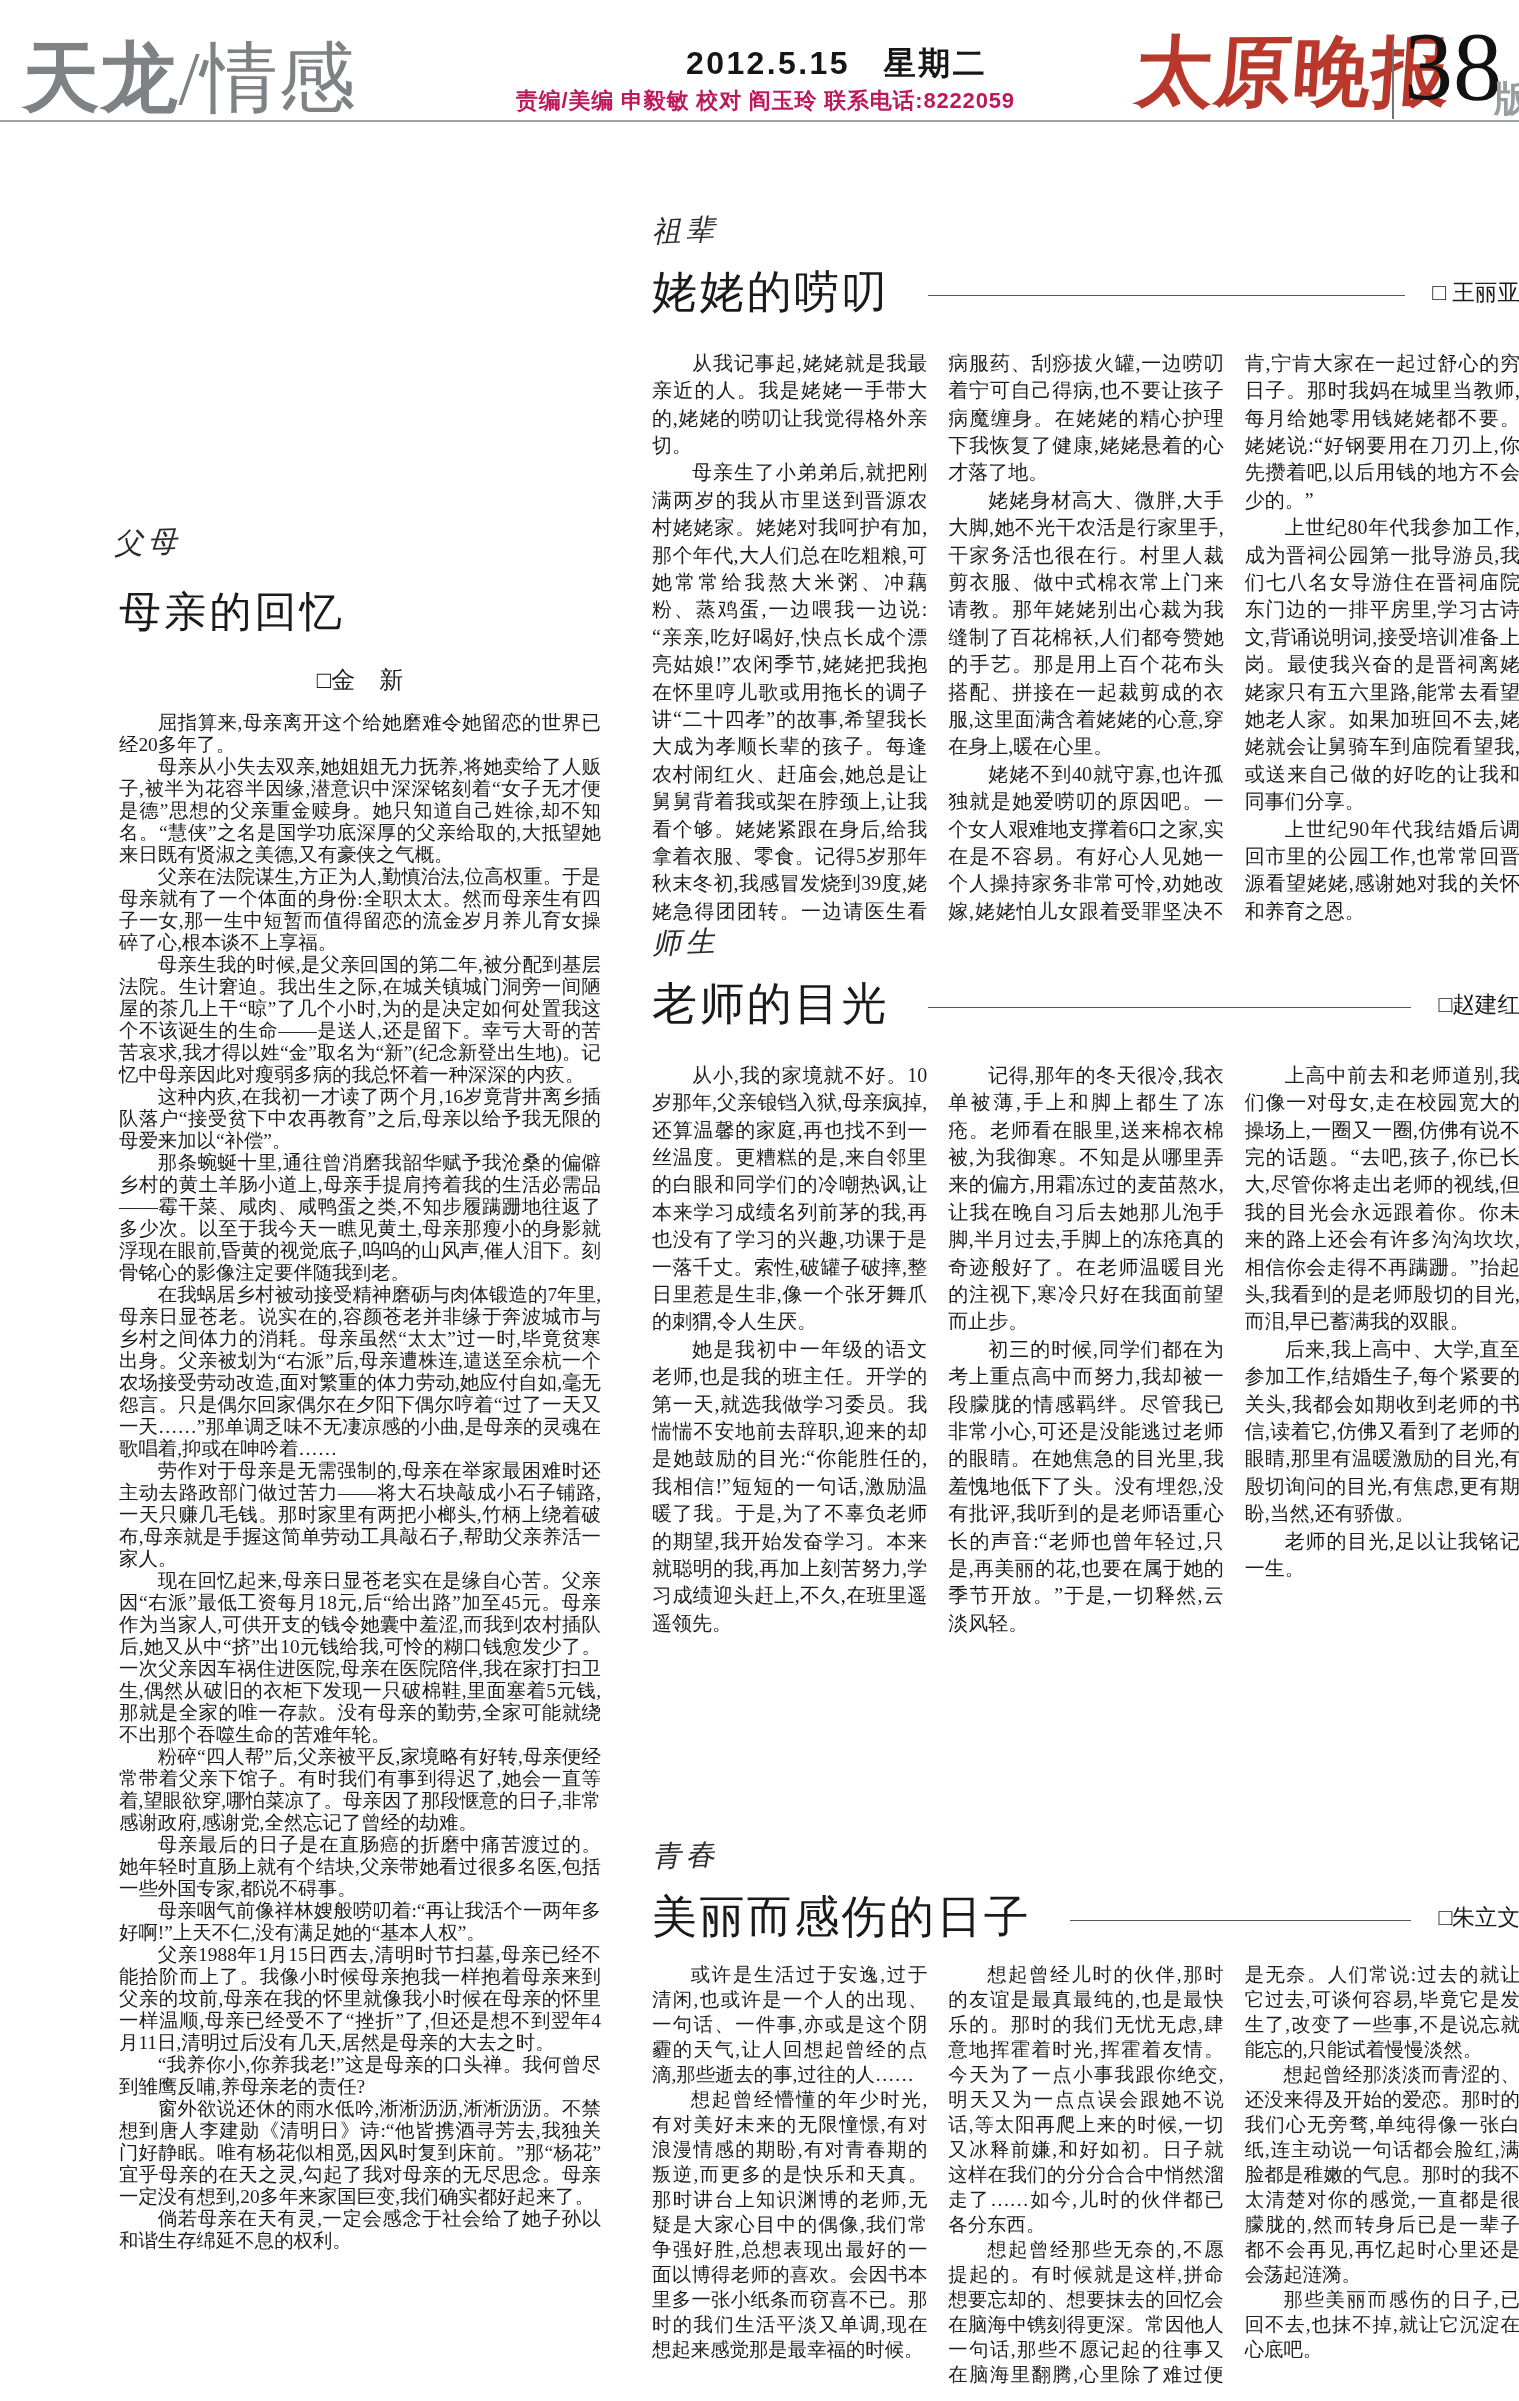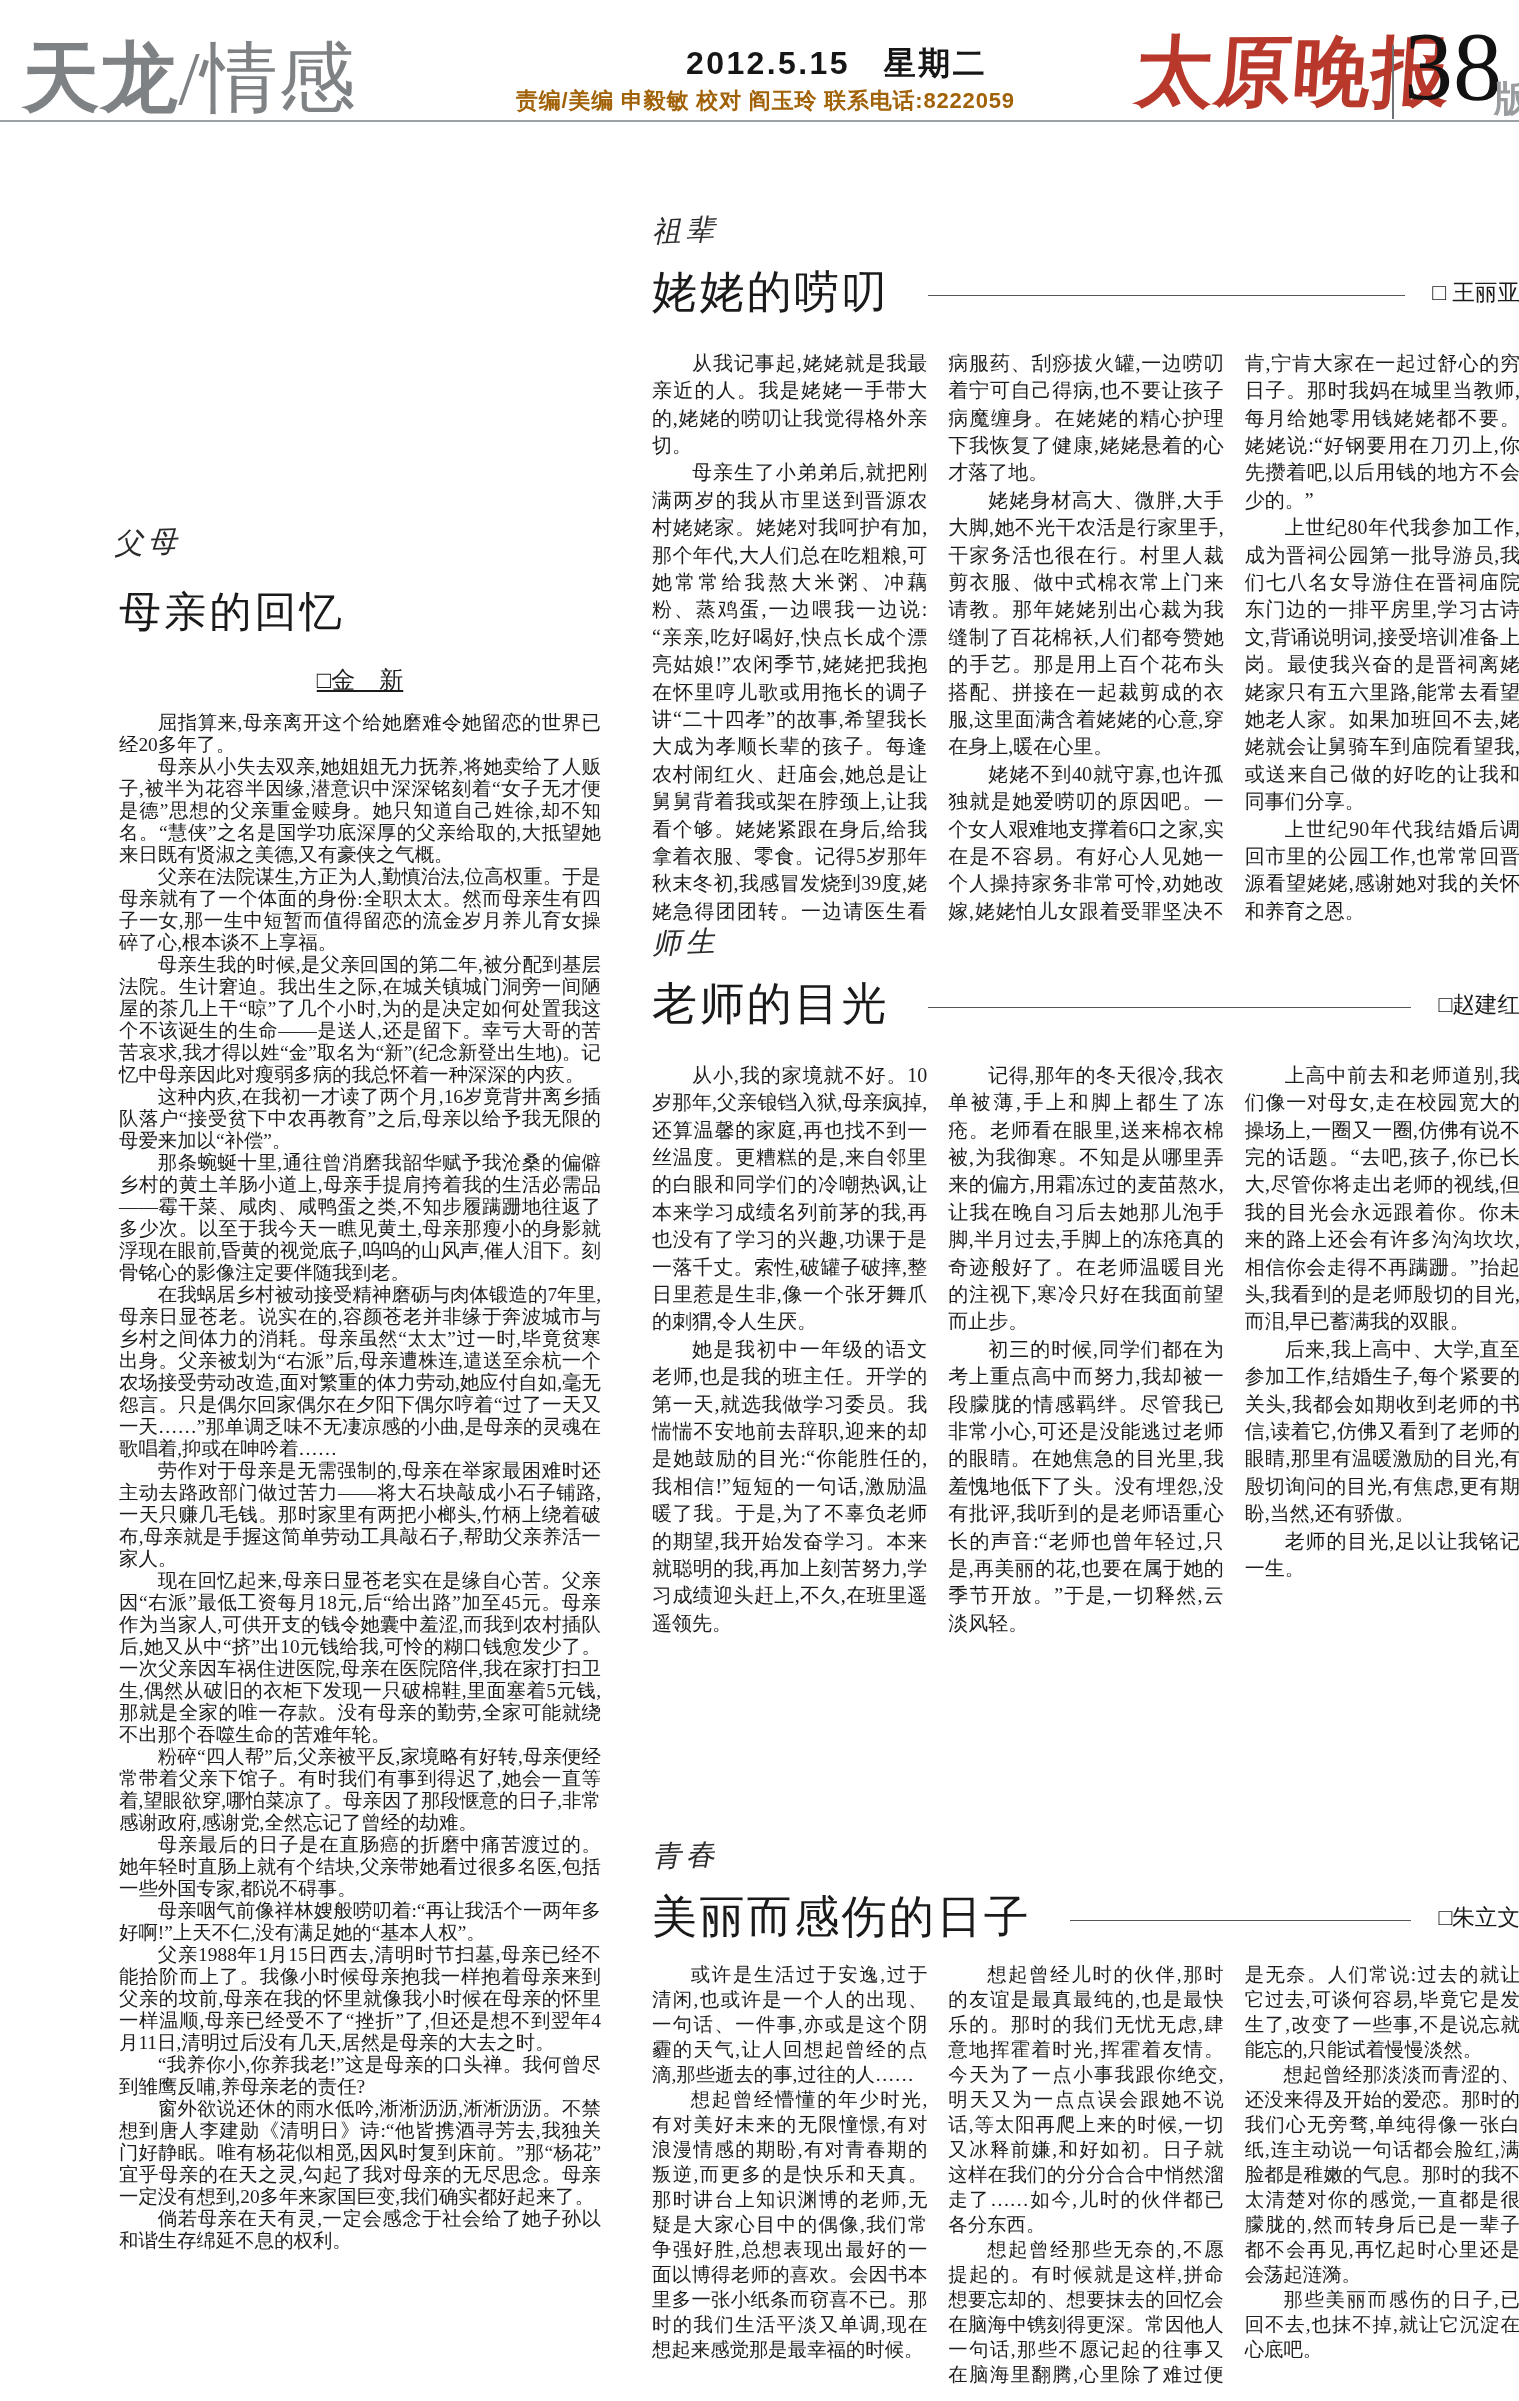--- a/index.html
+++ b/index.html
@@ -8,21 +8,21 @@
 
   
   .masthead-section{position:absolute;left:22.6px;top:36px;font-family:"Liberation Serif",serif;
     color:#7f8285;font-size:77px;line-height:1.1;letter-spacing:0.8px;white-space:nowrap;}
   .masthead-section .sec-bold{font-weight:bold;}
   .masthead-section .sec-rest{font-weight:normal;}
   .header-date{position:absolute;left:686px;top:42px;font-size:32px;font-weight:bold;
     font-family:"Liberation Sans",sans-serif;color:#161616;letter-spacing:2.4px;white-space:nowrap;}
   .header-date .weekday{margin-left:22.6px;}
   .header-credits{position:absolute;left:516px;top:86px;font-size:22px;font-weight:bold;
-    font-family:"Liberation Sans",sans-serif;color:#a16207;letter-spacing:0.8px;white-space:nowrap;}
+    font-family:"Liberation Sans",sans-serif;color:#be185d;letter-spacing:0.8px;white-space:nowrap;}
   .paper-name{position:absolute;left:1136px;top:32px;font-size:77px;line-height:1.05;
     font-family:"Liberation Serif",serif;font-weight:bold;color:#b8392c;
     transform:skewX(-4deg);letter-spacing:1.6px;white-space:nowrap;}
   .head-vrule{position:absolute;left:1392px;top:45px;width:1.6px;height:74px;background:#6d7173;}
   .page-num{position:absolute;left:1404px;top:14.5px;font-size:98px;line-height:1.05;
     font-family:"Liberation Serif",serif;color:#121212;}
   .page-ban{position:absolute;left:1494px;top:74px;font-size:37px;font-weight:bold;
     font-family:"Liberation Sans",sans-serif;color:#9a9da0;}
   .header-rule{position:absolute;left:0;top:120px;width:1520px;height:2.4px;background:#9ba1a5;}
 
@@ -33,21 +33,21 @@
   .title-row{display:flex;align-items:center;margin-top:11.3px;}
   .title-row .art-title{font-size:45px;letter-spacing:2.4px;white-space:nowrap;}
   .title-rule{flex:1;height:1.6px;background:#555;margin:6.5px 27.4px 0 39px;}
   .byline{font-family:"Liberation Sans",sans-serif;font-size:22.6px;color:#1a1a1a;white-space:pre;}
   .body-text p{margin:0;text-indent:2em;text-align:justify;}
 
   
   .article-1{position:absolute;left:119px;top:523px;width:482px;}
   .article-1 .category{margin-left:-4.8px;}
   .a1-title{text-align:left;font-size:42px;letter-spacing:3.2px;margin-top:21px;}
-  .a1-author{text-align:center;font-size:24px;margin-top:24px;font-family:"Liberation Sans",sans-serif;white-space:pre;text-decoration:underline;}
+  .a1-author{text-align:center;font-size:24px;margin-top:24px;font-family:"Liberation Sans",sans-serif;white-space:pre;}
   .a1-body{margin-top:16px;font-size:19.4px;line-height:22px;}
 
   
   .article-r{position:absolute;left:652px;width:868px;}
   .article-2{top:211px;}
   .article-3{top:923px;}
   .article-4{top:1836px;}
   .r-body{margin-top:27.4px;column-count:3;column-gap:21px;font-size:20px;line-height:27.4px;}
   .article-2 .r-body{line-height:27.4px;}
   .article-4 .r-body{font-size:19.4px;line-height:25px;margin-top:15px;}

